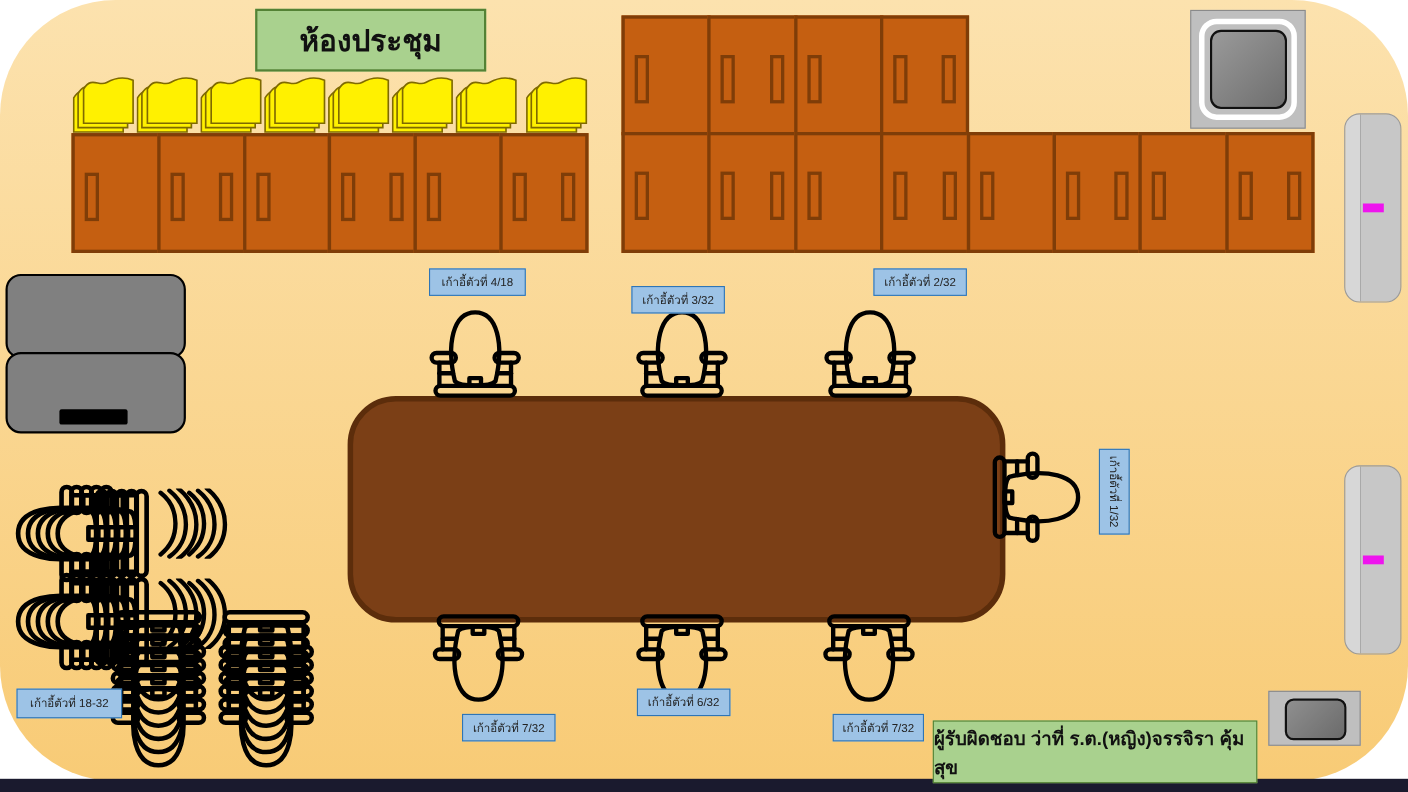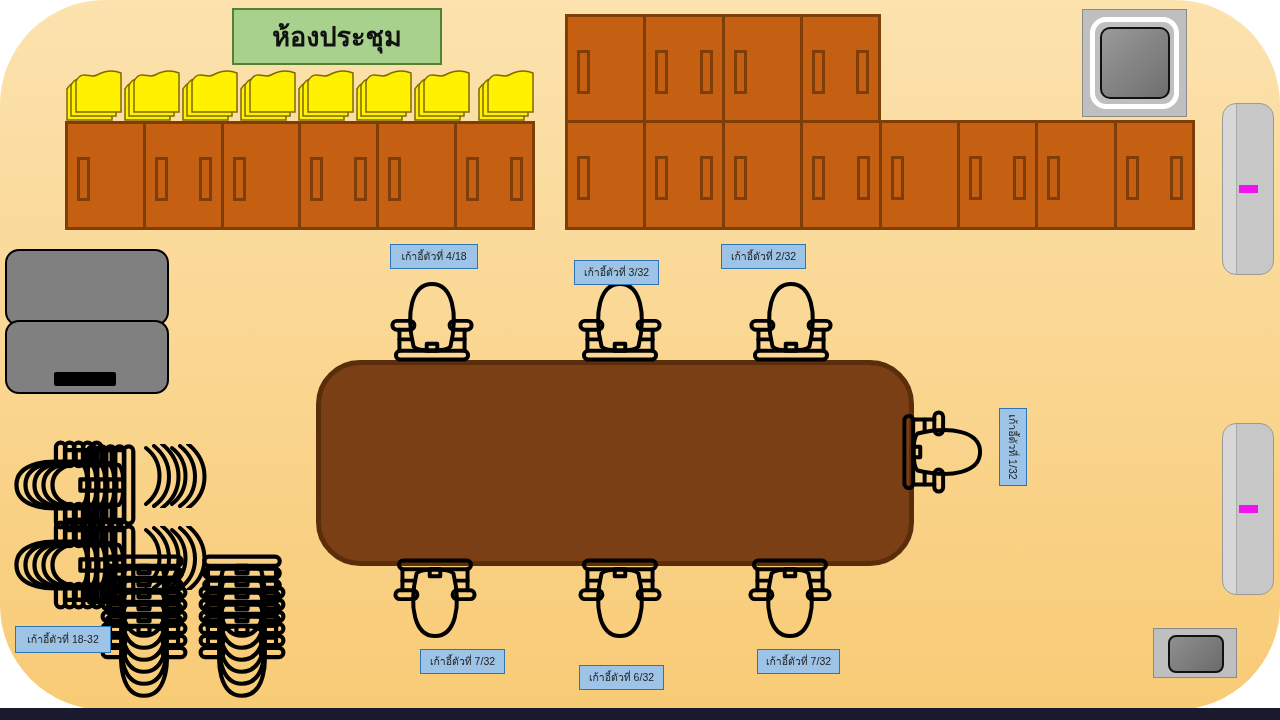--- a/index.html
+++ b/index.html
@@ -312,37 +312,40 @@
         <use href="#chairSym" transform="rotate(180 50 50)"></use>
       </svg>
     </div>
 
   <div class="lbl abs" style="left:390px;top:244px;width:86px;height:23px">
     <span>เก้าอี้ตัวที่ 4/18</span>
     </div>
   <div class="lbl abs" style="left:574px;top:260px;width:83px;height:23px">
     <span>เก้าอี้ตัวที่ 3/32</span>
     </div>
-  <div class="lbl abs" style="left:721px;top:244px;width:83px;height:23px">
+  <div class="lbl abs" style="left:794px;top:244px;width:83px;height:23px">
     <span>เก้าอี้ตัวที่ 2/32</span>
     </div>
   <div class="lbl abs" style="left:974px;top:433px;width:76px;height:26px;transform:rotate(90deg)">
     <span>เก้าอี้ตัวที่ 1/32</span>
     </div>
   <div class="lbl abs" style="left:420px;top:649px;width:83px;height:23px">
     <span>เก้าอี้ตัวที่ 7/32</span>
     </div>
-  <div class="lbl abs" style="left:579px;top:665px;width:83px;height:23px">
+  <div class="lbl abs" style="left:579px;top:626px;width:83px;height:23px">
     <span>เก้าอี้ตัวที่ 6/32</span>
     </div>
   <div class="lbl abs" style="left:757px;top:649px;width:81px;height:23px">
     <span>เก้าอี้ตัวที่ 7/32</span>
     </div>
   <div class="lbl abs" style="left:15px;top:626px;width:94px;height:25px">
     <span>เก้าอี้ตัวที่ 18-32</span>
     </div>
 
   <div class="sink-outer abs" style="left:1153px;top:628px;width:82px;height:48px">
     <div class="sink-inner abs" style="left:14px;top:6px;width:52px;height:34px"></div>
   </div>
 
+  <div class="green-box resp-box abs">
+    <span>ผู้รับผิดชอบ  ว่าที่ ร.ต.(หญิง)จรรจิรา คุ้มสุข</span>
+  </div>
 
 </div>
 
 </body></html>

